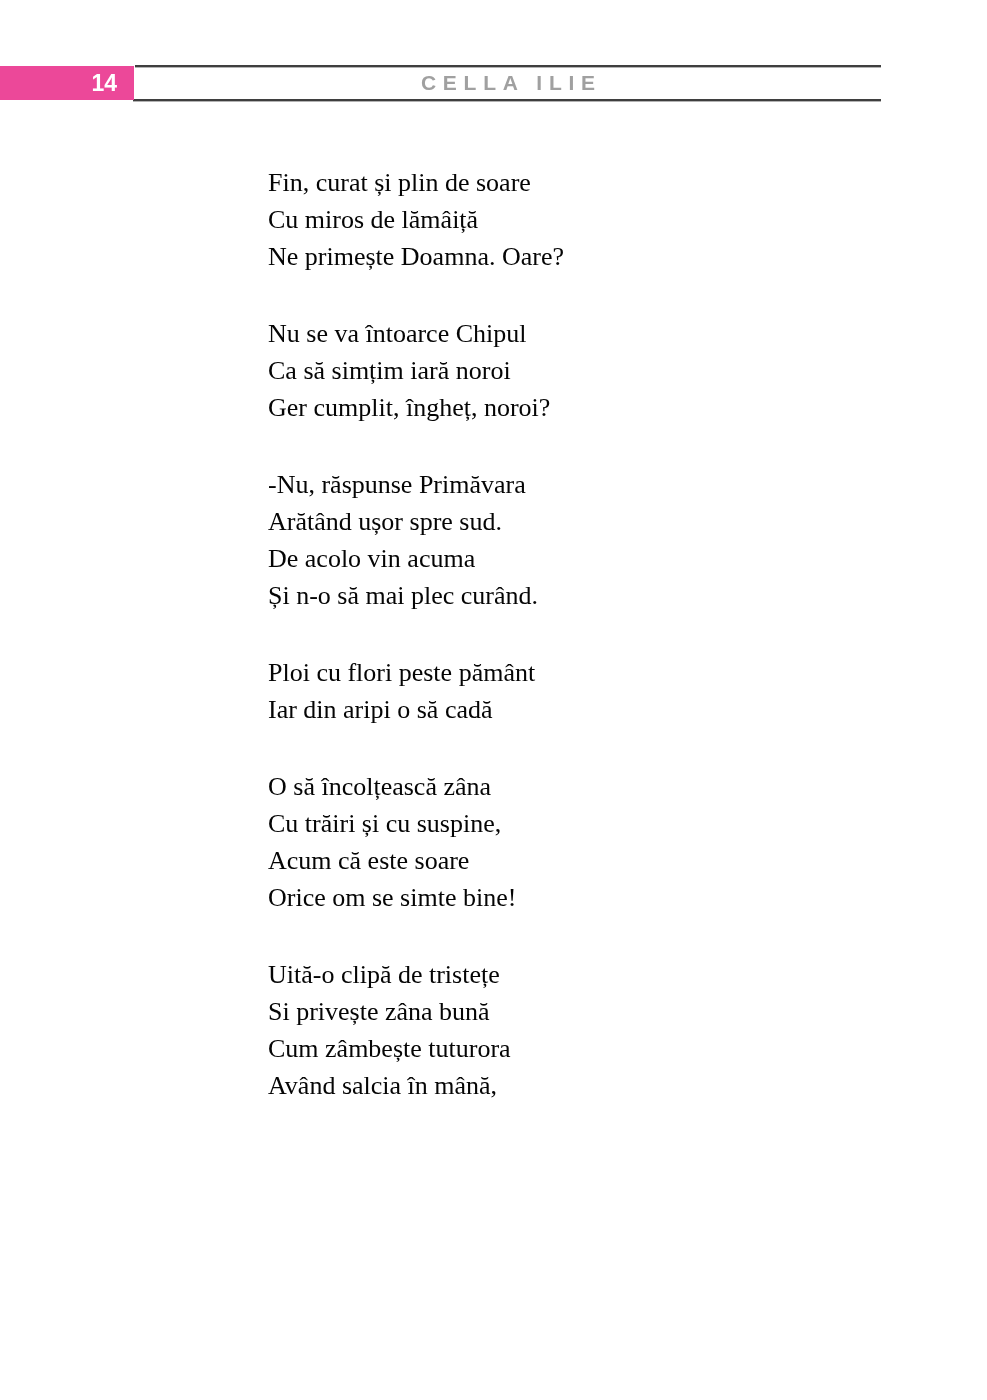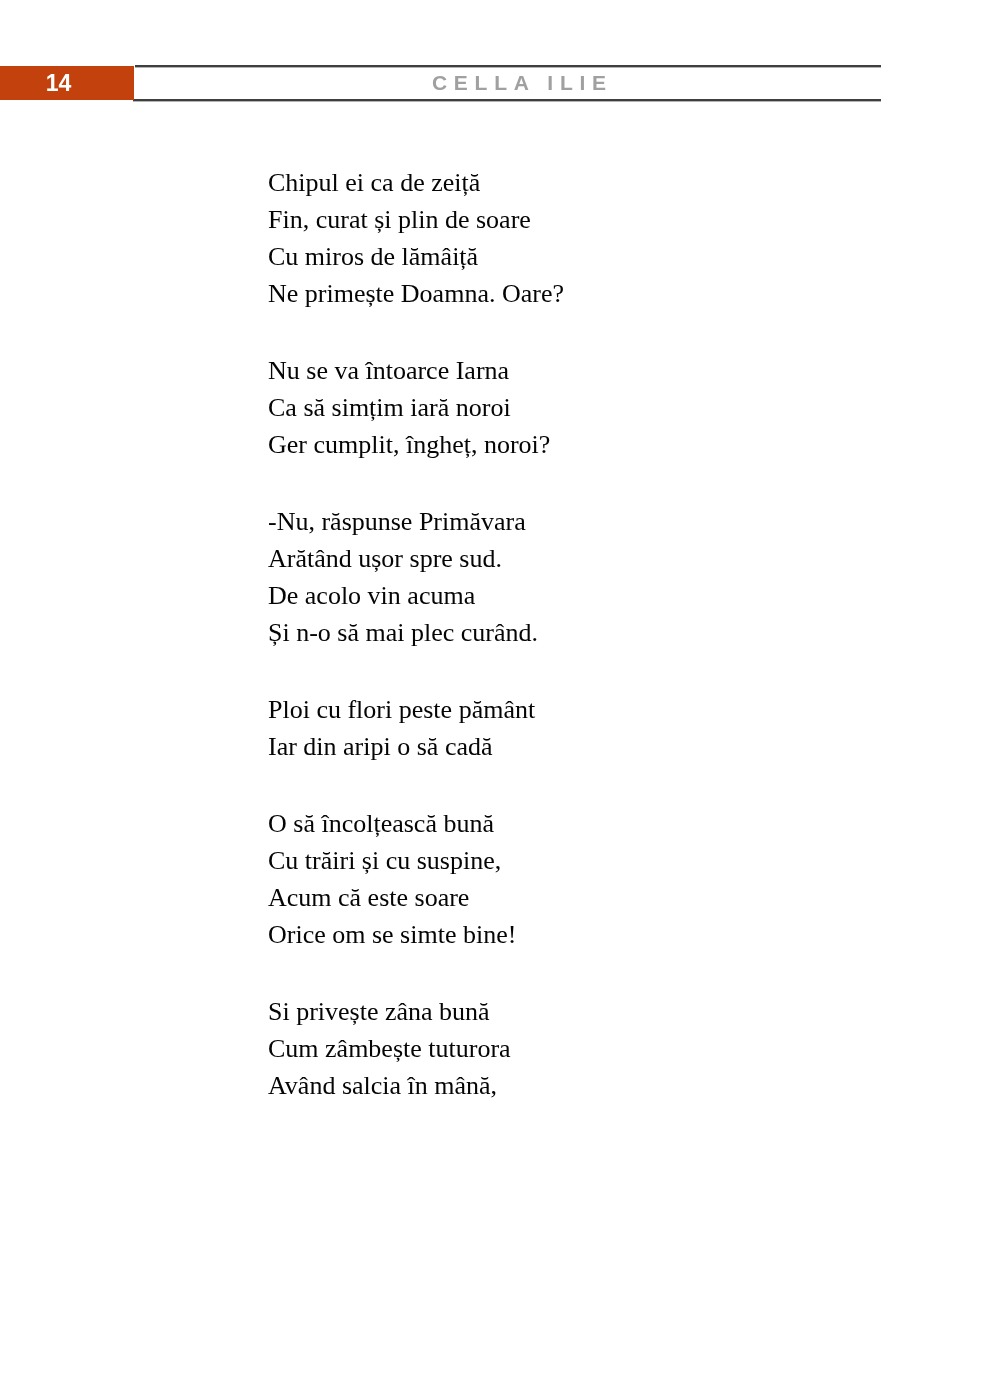--- a/index.html
+++ b/index.html
@@ -25,25 +25,25 @@
     background: #3f3f3f;
     border-bottom: 1px solid #b3b3b3;
   }
   .rule-top    { left: 135px; top: 65px; width: 746px; }
   .rule-bottom { left: 133px; top: 99px; width: 748px; }
 
   .page-number-badge {
     position: absolute;
     left: 0; top: 66px;
     width: 134px; height: 34px;
-    background: #c2410c;
+    background: #ec4899;
     box-sizing: border-box;
     display: flex;
     align-items: center;
-    justify-content: center;
+    justify-content: flex-end;
     padding-right: 17px;
   }
   .page-number-badge span {
     font-family: "Liberation Sans", sans-serif;
     font-weight: bold;
     font-size: 23px;
     color: #ffffff;
     line-height: 1;
   }
 
@@ -53,21 +53,20 @@
     width: 746px; height: 34px;
     display: flex;
     align-items: center;
     justify-content: center;
     font-family: "Liberation Sans", sans-serif;
     font-weight: bold;
     font-size: 21px;
     letter-spacing: 0.32em;
     text-indent: 0.32em; 
     color: #a0a0a0;
-    margin-left: 11px;
   }
 
   
   .poem {
     position: absolute;
     left: 268px;
     top: 164px;
     width: 620px;
     color: #050505;
   }
@@ -91,51 +90,51 @@
     <div class="rule rule-bottom"></div>
     <div class="page-number-badge">
       <span>14</span>
     </div>
     <div class="author">CELLA ILIE</div>
   </header>
 
   <main class="poem">
 
     <div class="stanza">
-      <p class="line">Chipul ei ca de zeiță</p>
       <p class="line">Fin, curat și plin de soare</p>
       <p class="line">Cu miros de lămâiță</p>
       <p class="line">Ne primește Doamna. Oare?</p>
     </div>
 
     <div class="stanza">
-      <p class="line">Nu se va întoarce Iarna</p>
+      <p class="line">Nu se va întoarce Chipul</p>
       <p class="line">Ca să simțim iară noroi</p>
       <p class="line">Ger cumplit, îngheț, noroi?</p>
     </div>
 
     <div class="stanza">
       <p class="line">-Nu, răspunse Primăvara</p>
       <p class="line">Arătând ușor spre sud.</p>
       <p class="line">De acolo vin acuma</p>
       <p class="line">Și n-o să mai plec curând.</p>
     </div>
 
     <div class="stanza">
       <p class="line">Ploi cu flori peste pământ</p>
       <p class="line">Iar din aripi o să cadă</p>
     </div>
 
     <div class="stanza">
-      <p class="line">O să încolțească bună</p>
+      <p class="line">O să încolțească zâna</p>
       <p class="line">Cu trăiri și cu suspine,</p>
       <p class="line">Acum că este soare</p>
       <p class="line">Orice om se simte bine!</p>
     </div>
 
     <div class="stanza">
+      <p class="line">Uită-o clipă de tristețe</p>
       <p class="line">Si privește zâna bună</p>
       <p class="line">Cum zâmbește tuturora</p>
       <p class="line">Având salcia în mână,</p>
     </div>
 
   </main>
 </div>
 
 </body></html>

